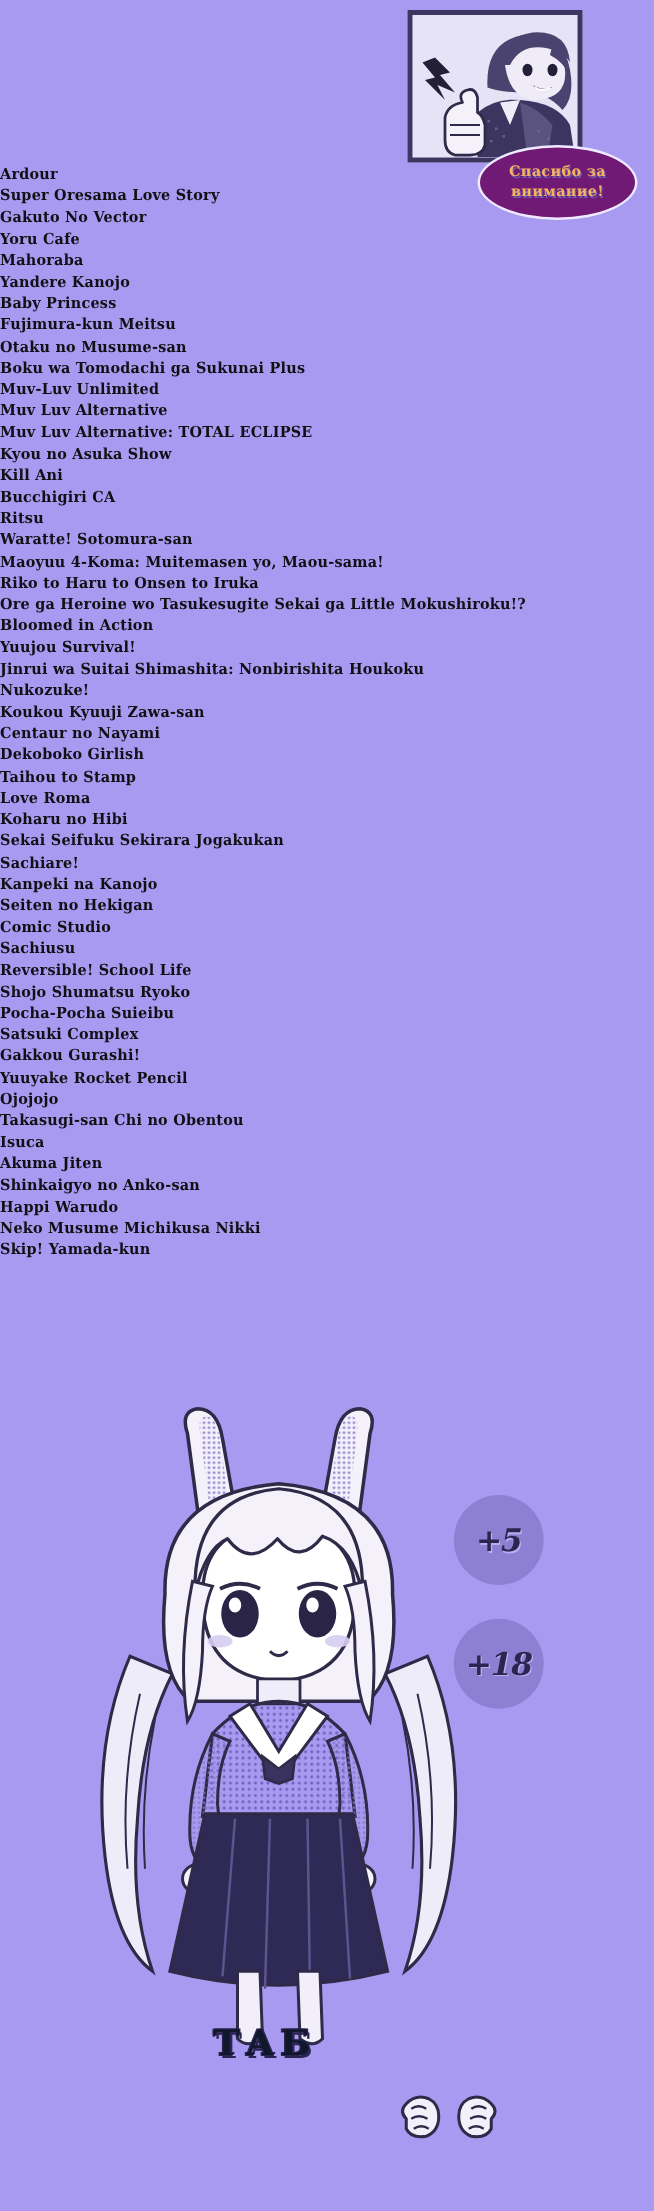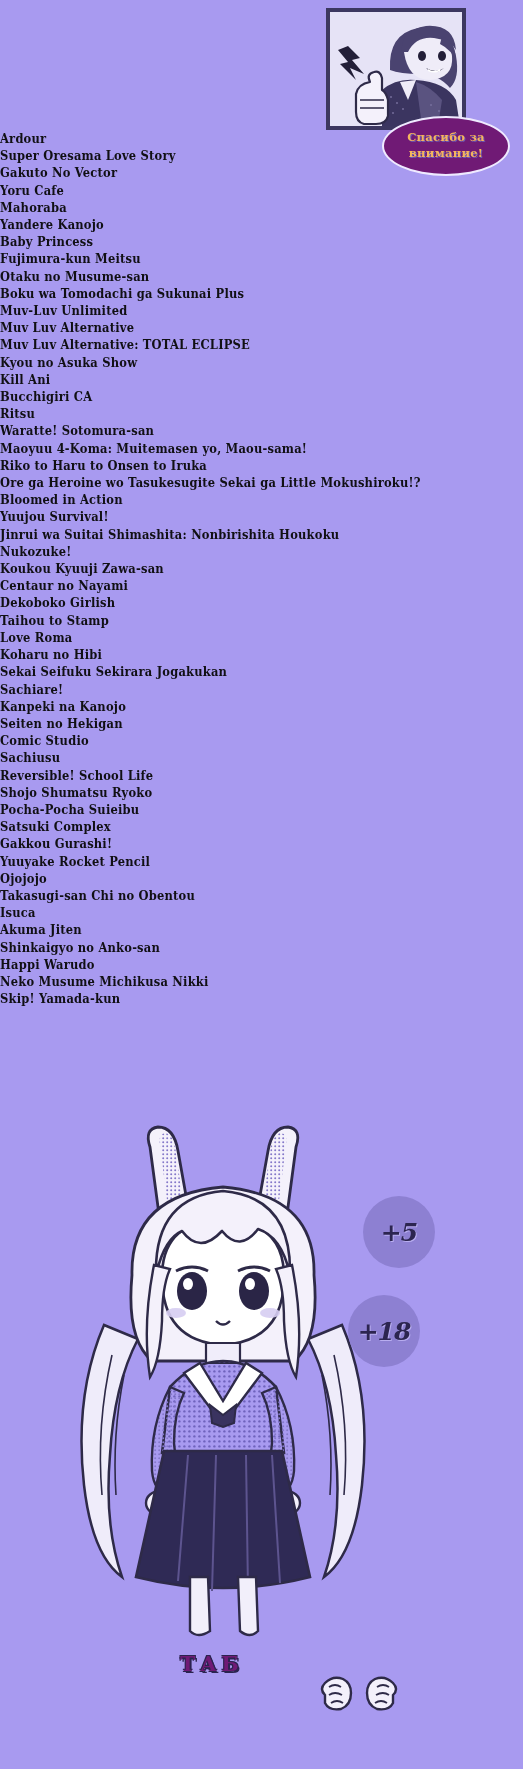--- a/index.html
+++ b/index.html
@@ -83,27 +83,27 @@
     position:absolute;width:72px;height:72px;border-radius:50%;
     background:#8d80d2;
     display:flex;align-items:center;justify-content:center;
   }
   .badge span{
     color:#2c2550;font-family:"DejaVu Serif",serif;font-weight:bold;
     font-style:italic;font-size:25px;letter-spacing:-1px;
     text-shadow:1px 1px 0 #b9aef0;
   }
   .badge.b16{left:363px;top:1196px;}
-  .badge.b18{left:348px;top:1295px;}
+  .badge.b18{left:363px;top:1295px;}
 
   
   .tab-logo{
-    position:absolute;left:152px;top:1652px;width:120px;text-align:center;
-    color:#701a75;font-family:"DejaVu Serif",serif;font-weight:bold;
-    font-size:20px;letter-spacing:5px;
+    position:absolute;left:152px;top:1618px;width:120px;text-align:center;
+    color:#0f172a;font-family:"DejaVu Serif",serif;font-weight:bold;
+    font-size:28px;letter-spacing:5px;
     text-shadow:2px 2px 0 #2b2350,-1px -1px 0 #2b2350,1px -1px 0 #2b2350,-1px 1px 0 #2b2350;
   }
 
   
   .hands{position:absolute;left:315px;top:1665px;width:90px;height:60px;}
   .hands svg{display:block;}
 </style>
 </head>
 <body>
 

